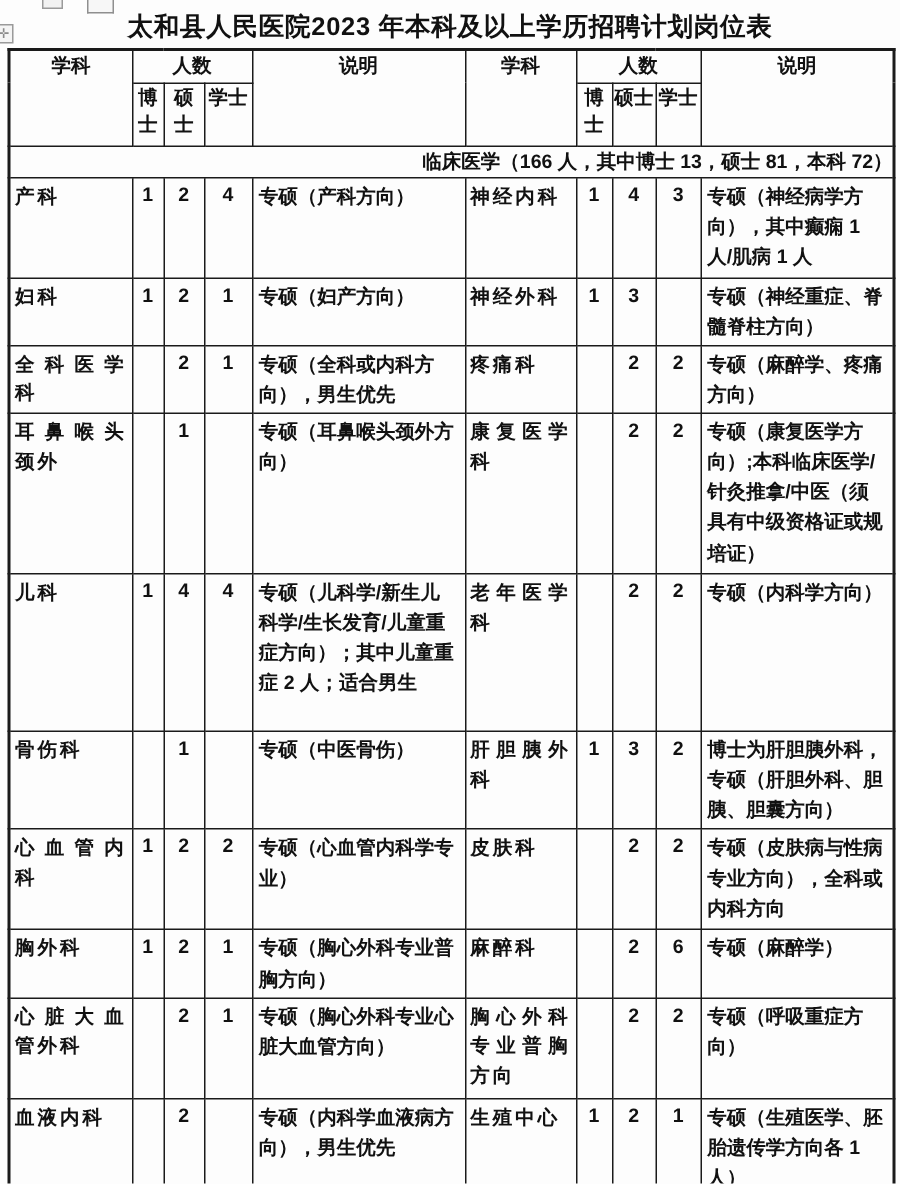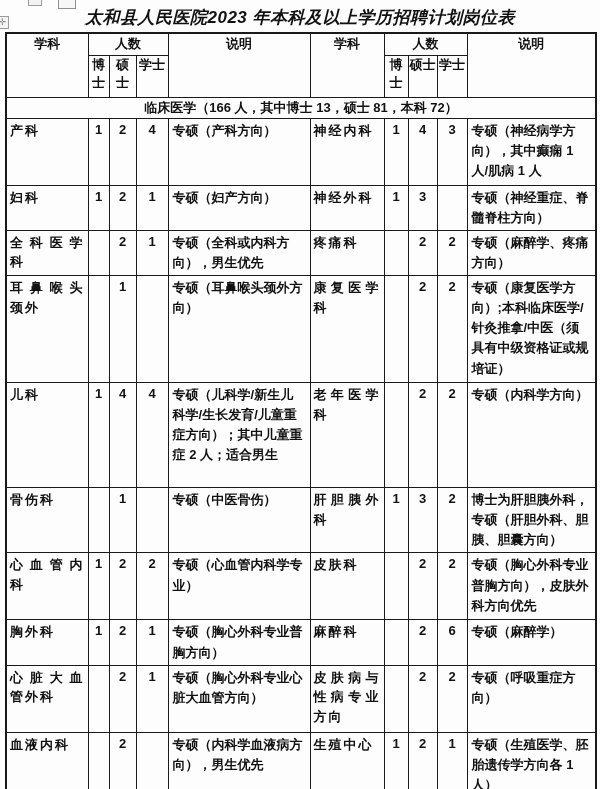--- a/index.html
+++ b/index.html
@@ -26,21 +26,20 @@
     color: #8a8a8a; font-size: 9px; line-height: 11px; text-align: center;
   }
   
   .doc-title {
     margin: 6px 6px 3px 6px;
     text-align: center;
     font-size: 17px;
     font-weight: bold;
     letter-spacing: 0.5px;
     white-space: nowrap;
-    font-style: italic;
   }
   
   table.recruit {
     table-layout: fixed;
     border-collapse: collapse;
     width: 590px;
     margin: 0 5px;
     border: 2px solid #1a1a1a;
   }
   table.recruit td, table.recruit th {
@@ -48,21 +47,21 @@
     font-size: 13px;
     font-weight: bold;
     vertical-align: top;
     overflow: hidden;
   }
   thead th { vertical-align: middle; text-align: center; padding: 1px; }
   tr.hdr-top { height: 22px; padding-left: 21px; }
   tr.hdr-bottom { height: 42px; }
   th.degree { word-break: break-all; line-height: 1.45; padding: 0 1px; }
   tr.section-row td {
-    height: 21px; text-align: center; vertical-align: middle;
+    height: 21px; text-align: right; vertical-align: middle;
     font-size: 13px; padding: 0;
   }
   td.name {
     padding: 2px 3px;
     letter-spacing: 2px;
     text-align: justify;
     word-break: break-all;
     line-height: 1.5;
   }
   td.num {
@@ -214,21 +213,21 @@
   <tr>
     <td class="name">心血管内科</td>
     <td class="num">1</td>
     <td class="num">2</td>
     <td class="num">2</td>
     <td class="note">专硕（心血管内科学专业）</td>
     <td class="name">皮肤科</td>
     <td class="num"></td>
     <td class="num">2</td>
     <td class="num">2</td>
-    <td class="note">专硕（胸心外科专业普胸方向），皮肤外科方向优先</td>
+    <td class="note">专硕（皮肤病与性病专业方向），全科或内科方向</td>
   </tr>
 
   <tr>
     <td class="name">胸外科</td>
     <td class="num">1</td>
     <td class="num">2</td>
     <td class="num">1</td>
     <td class="note">专硕（胸心外科专业普胸方向）</td>
     <td class="name">麻醉科</td>
     <td class="num"></td>
@@ -236,21 +235,21 @@
     <td class="num">6</td>
     <td class="note">专硕（麻醉学）</td>
   </tr>
 
   <tr>
     <td class="name">心脏大血管外科</td>
     <td class="num"></td>
     <td class="num">2</td>
     <td class="num">1</td>
     <td class="note">专硕（胸心外科专业心脏大血管方向）</td>
-    <td class="name">皮肤病与性病专业方向</td>
+    <td class="name">胸心外科专业普胸方向</td>
     <td class="num"></td>
     <td class="num">2</td>
     <td class="num">2</td>
     <td class="note">专硕（呼吸重症方向）</td>
   </tr>
 
   <tr>
     <td class="name">血液内科</td>
     <td class="num"></td>
     <td class="num">2</td>

